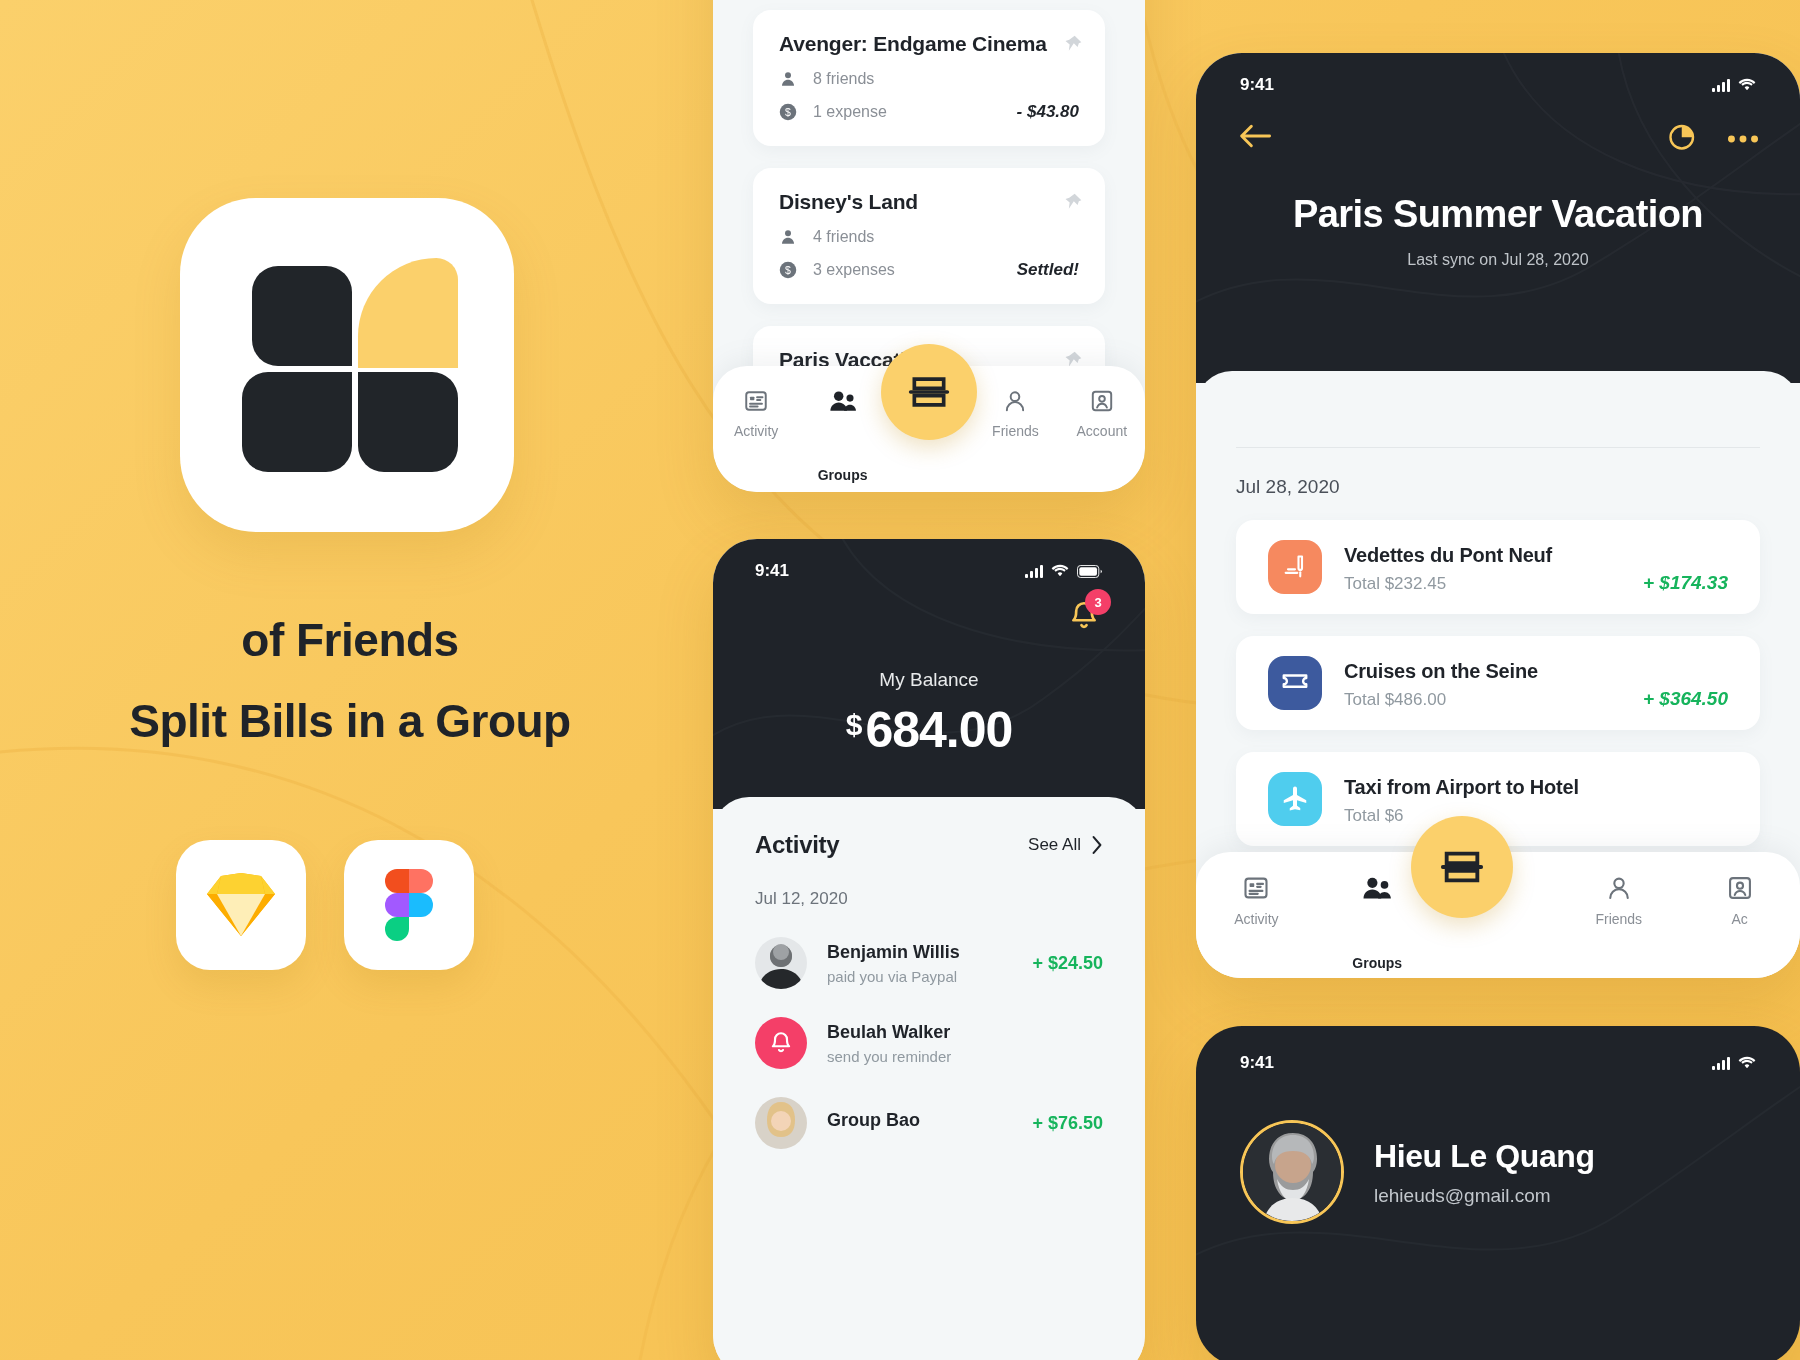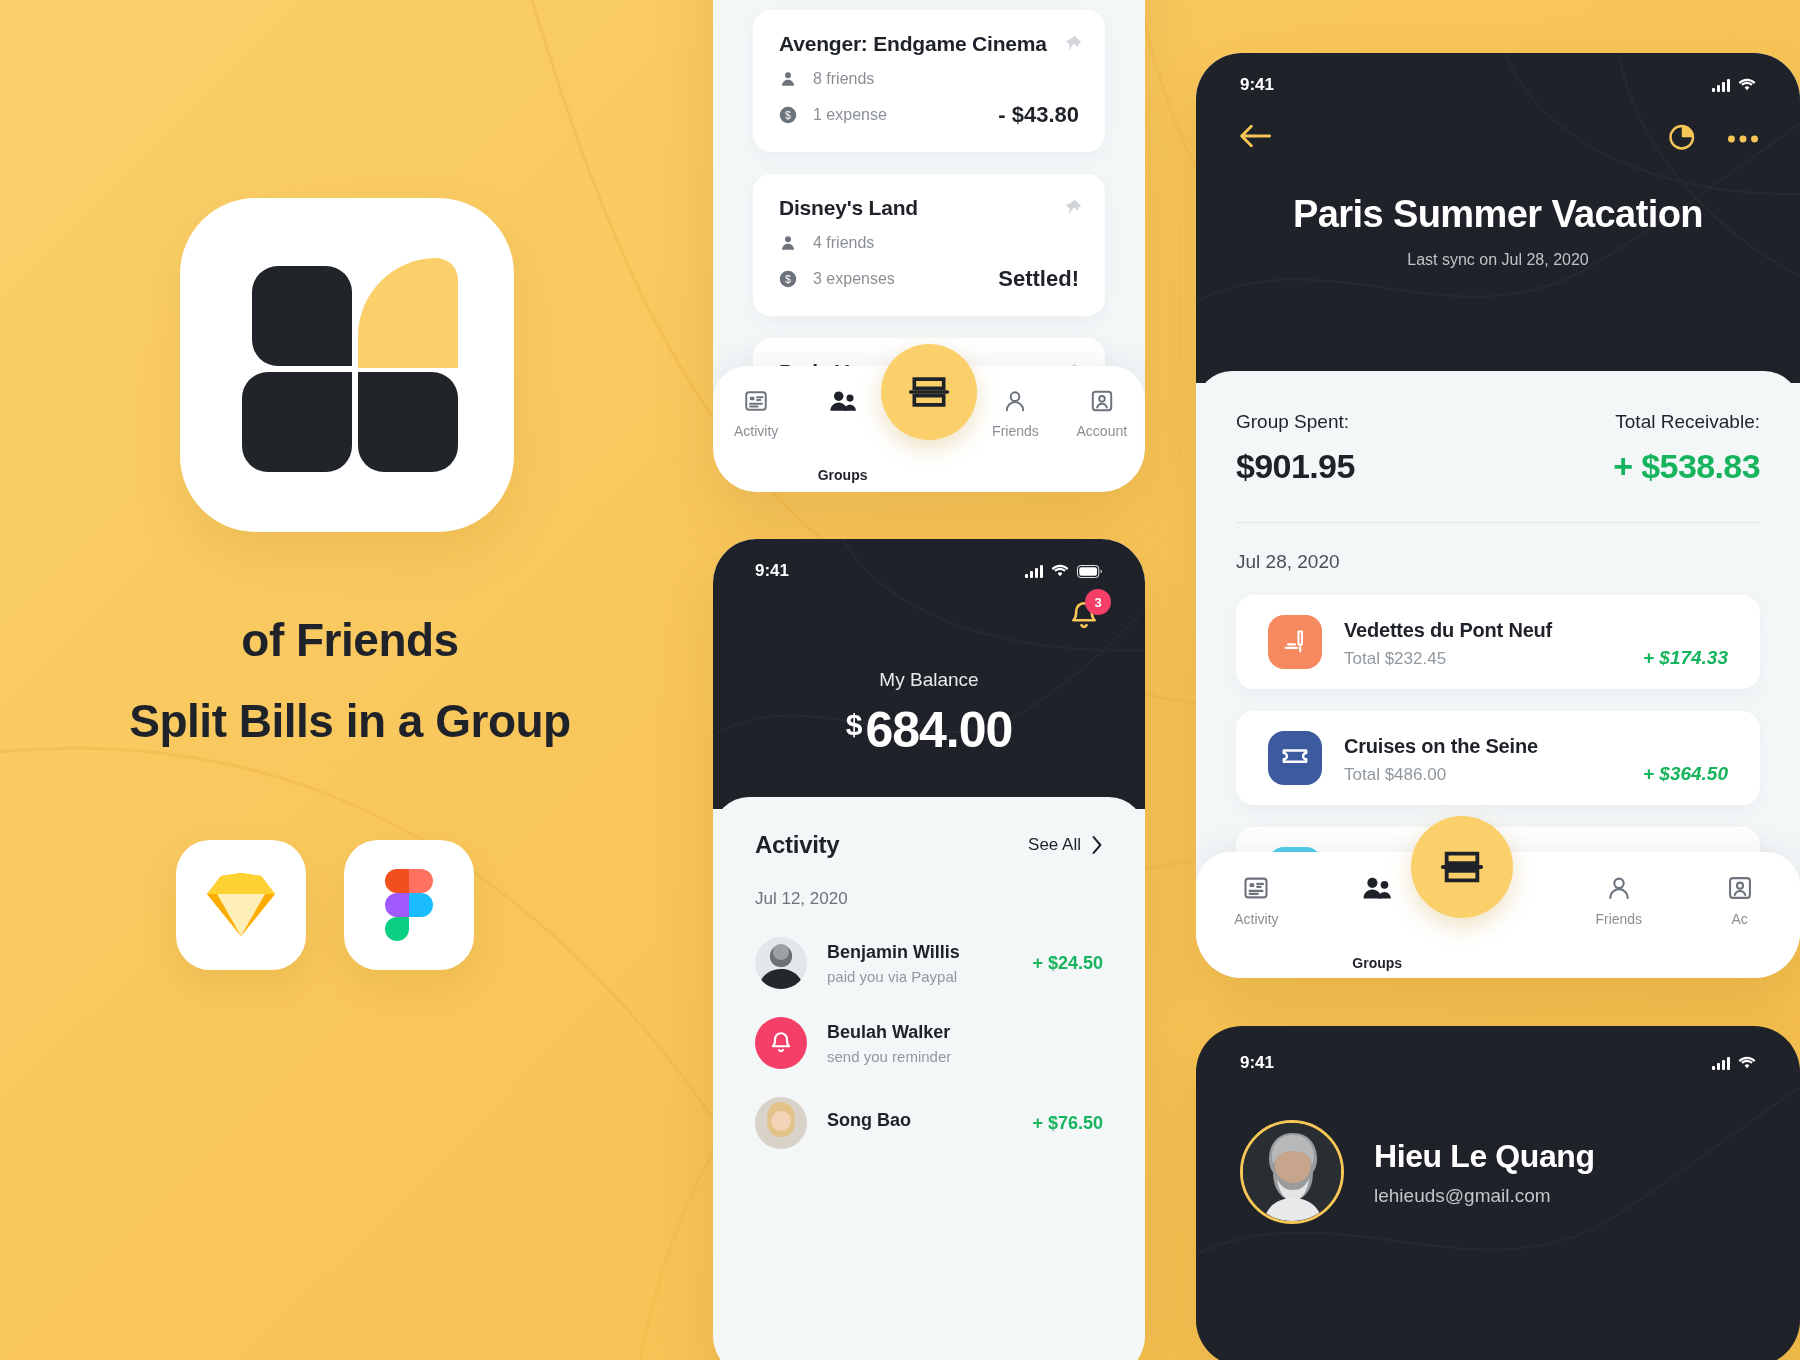--- a/index.html
+++ b/index.html
@@ -55,21 +55,21 @@
   .g-list { position:absolute; left:0; right:0; top: 132px; padding: 0 40px; }
   .g-card {
     background:#fff; border-radius: 18px; padding: 22px 26px 24px;
     margin-bottom: 22px; position: relative;
     box-shadow: 0 5px 16px rgba(120,130,140,.07);
   }
   .g-title { font-size: 21px; font-weight: bold; color:#1F2329; letter-spacing:-.2px; }
   .g-pin { position:absolute; right: 22px; top: 24px; }
   .g-row { display:flex; align-items:center; margin-top: 14px; font-size:16px; color:#8A8F96; }
   .g-row .ic { width: 22px; margin-right: 12px; display:flex; align-items:center; }
-  .g-amt { margin-left:auto; font-weight:bold; color:#1F2329; font-size:22px; }
+  .g-amt { margin-left:auto; font-weight:bold; color:#1F2329; font-size:17px;font-style:italic; }
 
   
   .tabbar {
     position:absolute; left:0; right:0; bottom:0; height: 126px;
     background:#fff; border-radius: 34px 34px 44px 44px;
     box-shadow: 0 -6px 26px rgba(120,130,140,.10);
     display:flex; align-items:flex-start; padding-top: 22px;
   }
   .tab { flex:1; display:flex; flex-direction:column; align-items:center; gap:9px; }
   .tab span { font-size: 14px; color:#8A8F96; }
@@ -420,21 +420,21 @@
 
     <div class="act-row">
       <div class="avatar">
         <svg width="52" height="52" viewBox="0 0 52 52">
           <rect width="52" height="52" fill="#D8D2C8"></rect>
           <path d="M26 5c10 0 14 8 14 18s-4 17-14 17-14-7-14-17S16 5 26 5z" fill="#E2C289"></path>
           <circle cx="26" cy="24" r="10" fill="#F3D4B7"></circle>
         </svg>
       </div>
       <div>
-        <div class="act-name">Song Bao</div>
+        <div class="act-name">Group Bao</div>
         <div class="act-sub"></div>
       </div>
       <div class="act-amt pos">+ $76.50</div>
     </div>
   </div>
 </div>
 
 <div class="phone-detail">
   <div class="d-dark">
     <svg width="604" height="330" viewBox="0 0 604 330" style="position:absolute;inset:0;opacity:.55" fill="none">
@@ -476,30 +476,20 @@
               <circle cx="23" cy="3" r="3"></circle>
           </svg>
         </span>
       </span>
     </div>
     <div class="d-title">Paris Summer Vacation</div>
     <div class="d-sync">Last sync on Jul 28, 2020</div>
   </div>
 
   <div class="d-sheet">
-    <div class="stat-row">
-      <div class="stat">
-        <div class="lbl">Group Spent:</div>
-        <div class="val">$901.95</div>
-      </div>
-      <div class="stat right">
-        <div class="lbl">Total Receivable:</div>
-        <div class="val green">+ $538.83</div>
-      </div>
-    </div>
     <div class="divider"></div>
     <div class="d-date">Jul 28, 2020</div>
 
     <div class="exp-card">
       <div class="exp-ic" style="background:#F6895F">
         <svg width="28" height="28" viewBox="0 0 24 24" fill="none" stroke="#fff" stroke-width="1.8">
           <path d="M15 3h3v10a1.5 1.5 0 0 1-3 0z" stroke-linejoin="round"></path>
           <path d="M14 17H4M6 14h6" stroke-linecap="round"></path>
           <path d="M16.5 16.5v3.5" stroke-linecap="round"></path>
         </svg>

